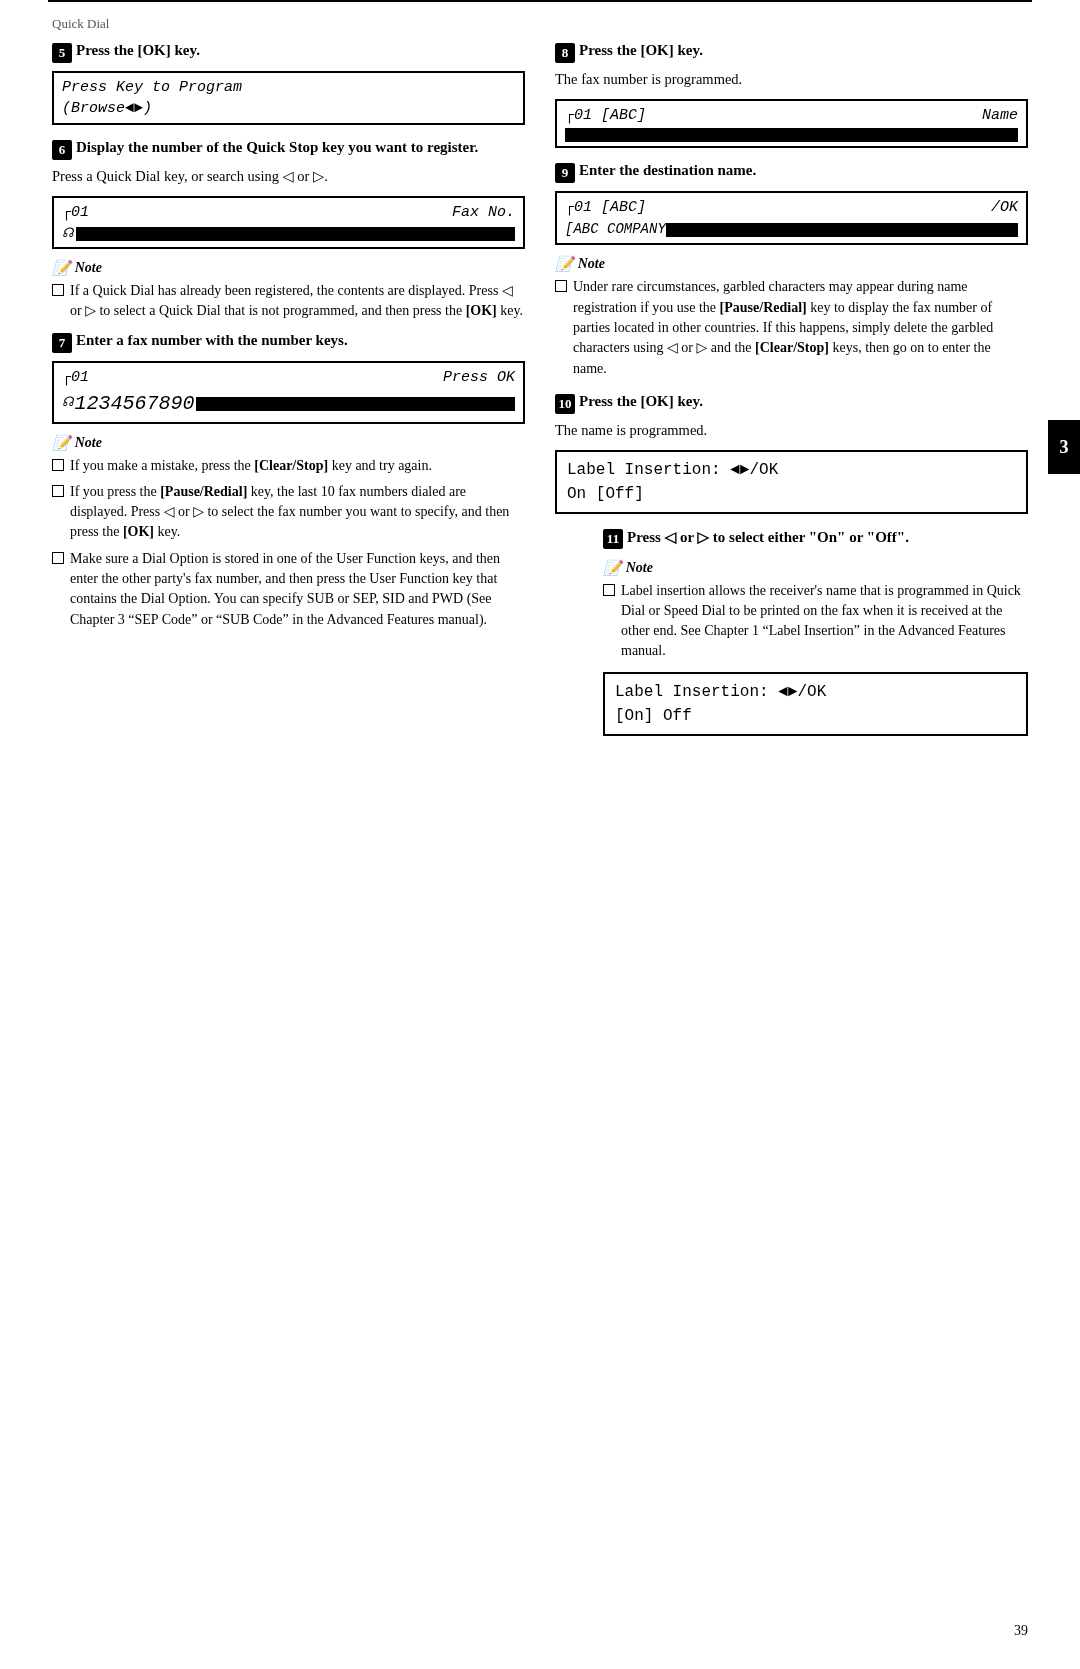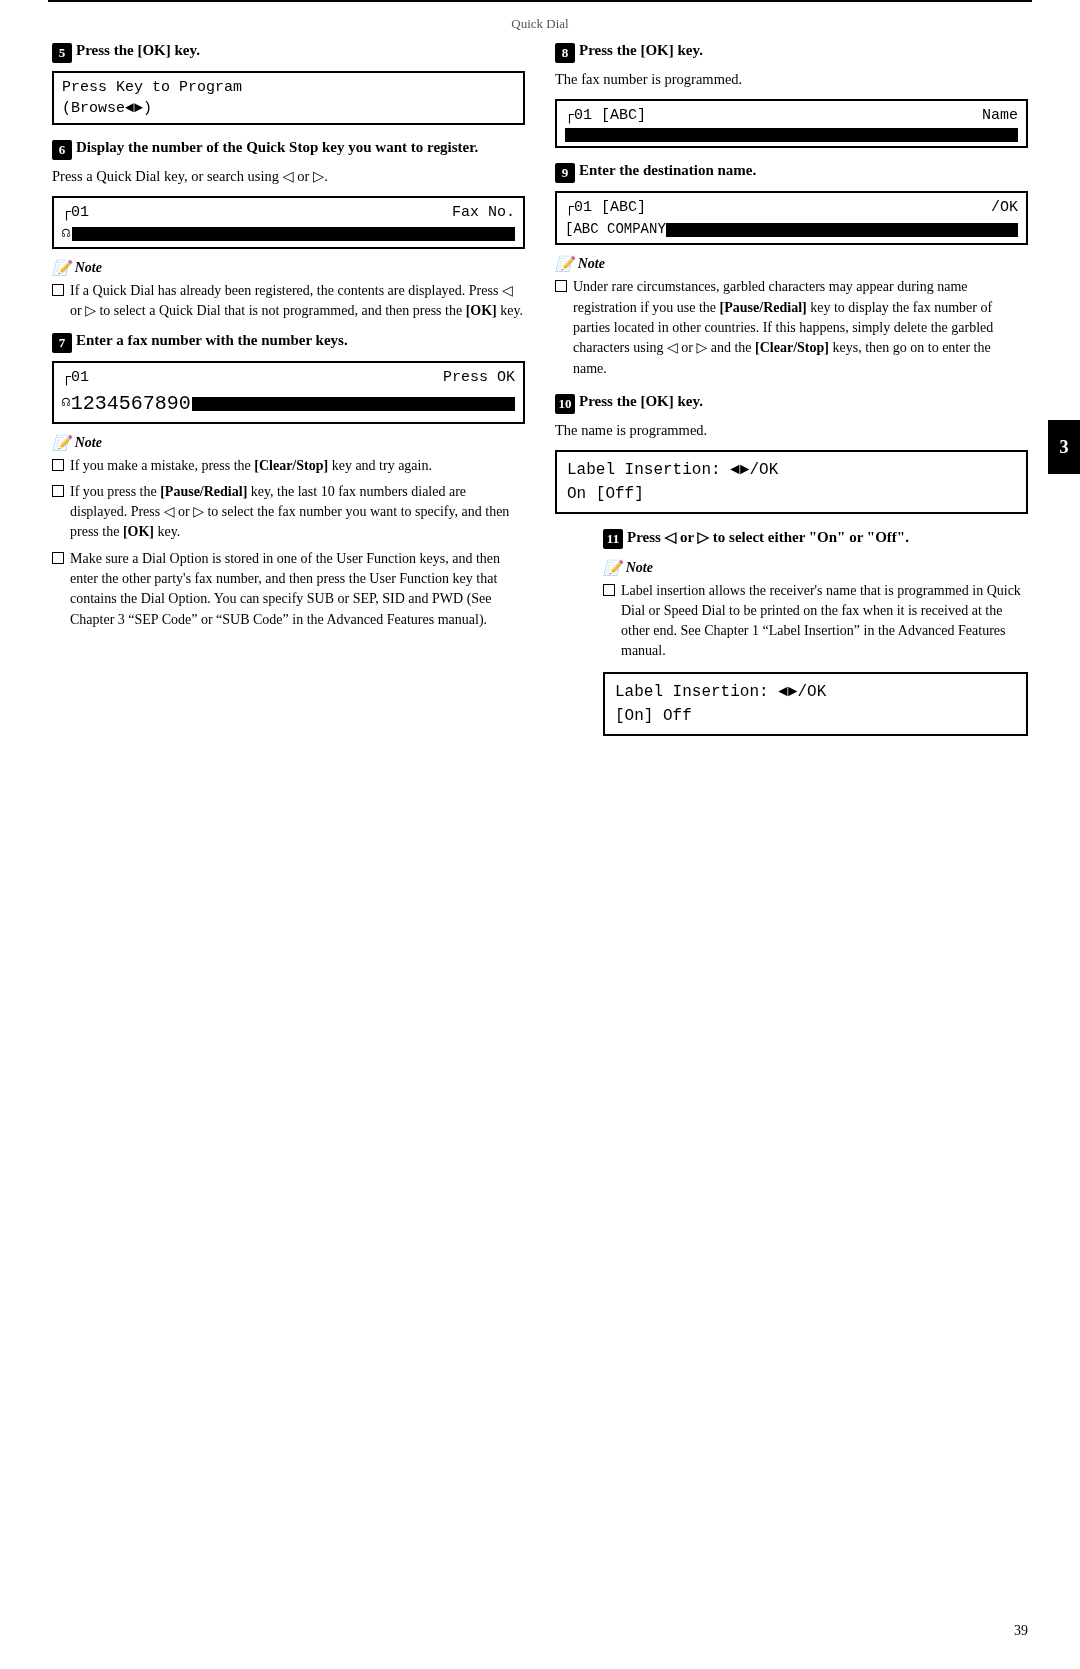--- a/index.html
+++ b/index.html
@@ -11,21 +11,21 @@
       font-size: 15px;
       color: #000;
       position: relative;
     }
     .top-rule {
       border-top: 2px solid #000;
       margin: 0 48px;
       padding-top: 6px;
     }
     .top-header {
-      text-align: center;
+      text-align: left;
       padding: 8px 52px 0 52px;
       font-size: 13px;
       color: #555;
     }
     .page-number {
       position: absolute;
       bottom: 30px;
       right: 52px;
       font-size: 14px;
       margin-left: 36px;
@@ -83,20 +83,21 @@
       font-size: 15px;
     }
     .lcd-box {
       border: 2px solid #000;
       background: #fff;
       font-family: 'Courier New', Courier, monospace;
       font-size: 15px;
       padding: 4px 8px;
       margin: 8px 0;
       line-height: 1.4;
+      font-style: italic;
     }
     .lcd-box .lcd-row {
       display: flex;
       justify-content: space-between;
       align-items: center;
     }
     .note-section {
       margin: 10px 0;
     }
     .note-heading {

